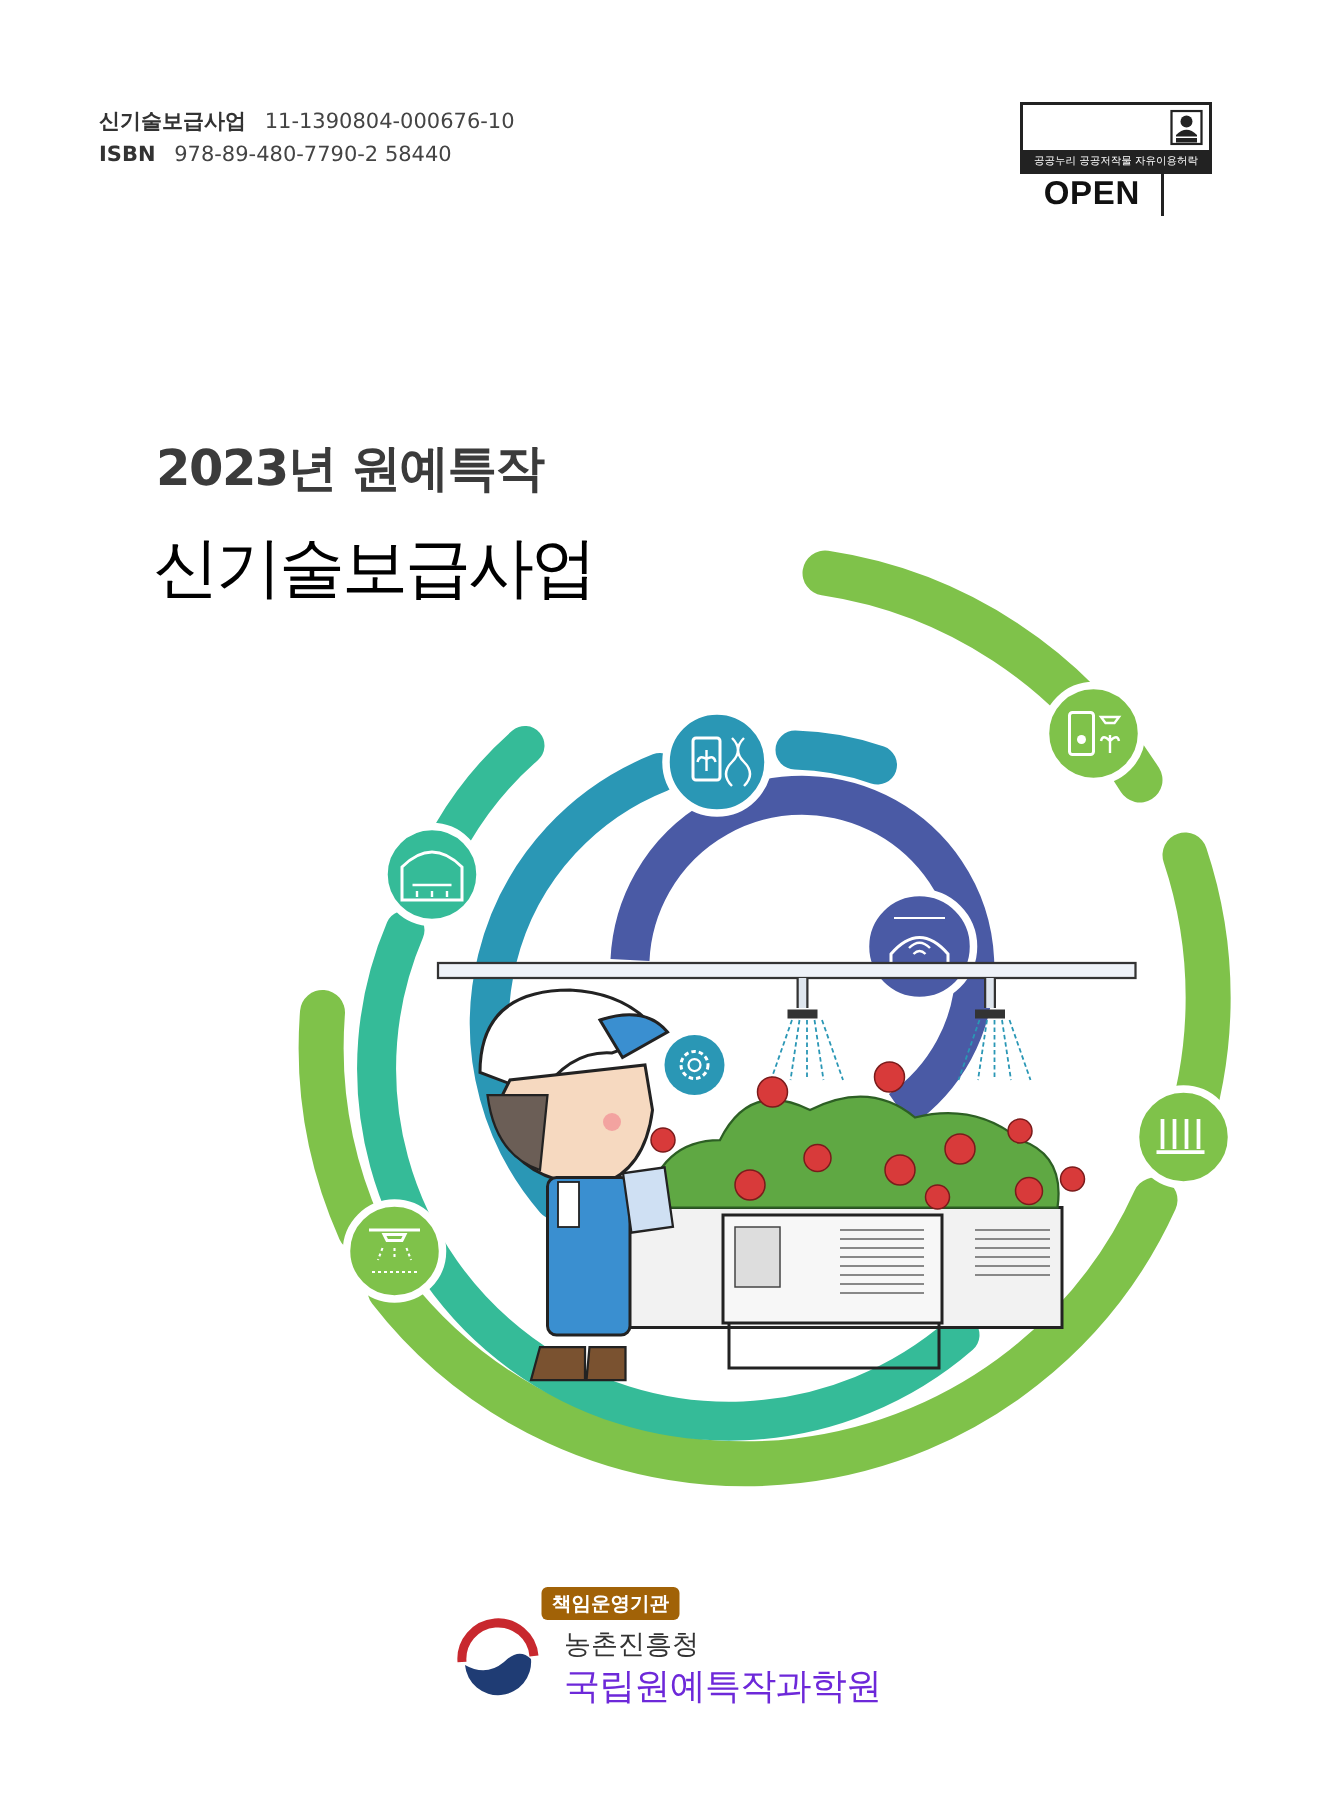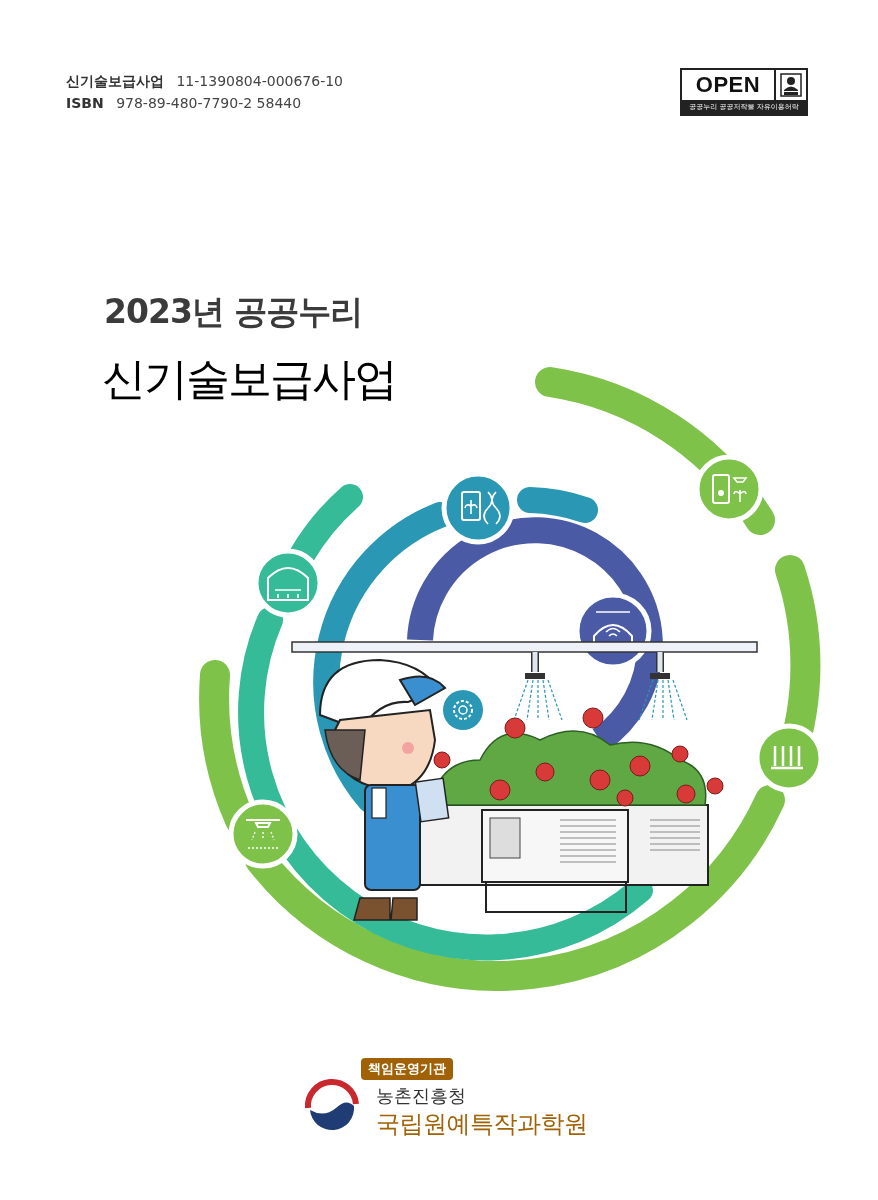--- a/index.html
+++ b/index.html
@@ -5,33 +5,33 @@
   * { box-sizing: border-box; margin: 0; padding: 0; }
   html, body { width: 878px; height: 1200px; background: #ffffff; overflow: hidden; }
   body { position: relative; font-family: "DejaVu Sans", "Liberation Sans", sans-serif; color: #333; }
 
   .pubinfo { position: absolute; left: 66px; top: 70px; font-size: 14px; line-height: 22px; color: #333; }
   .pubinfo .lbl { font-weight: bold; margin-right: 8px; }
   .pubinfo .val { color: #444; }
 
   .open-badge { position: absolute; left: 680px; top: 68px; width: 128px; height: 48px; border: 2px solid #222; background: #fff; }
   .open-badge .top { position: absolute; left: 0; top: 0; width: 124px; height: 30px; display: flex; }
-  .open-badge .word { width: 112px; height: 30px; border-right: 2px solid #222; font-family: "Liberation Sans", sans-serif; font-weight: bold; font-size: 22px; line-height: 30px; text-align: center; color: #111; letter-spacing: 0.5px; }
+  .open-badge .word { width: 112px; height: 30px; border-right: 2px solid #222; font-family: "Liberation Sans", sans-serif; font-weight: bold; font-size: 22px; line-height: 30px; text-align: center; color: #111; letter-spacing: 0.5px; margin-top: 44px; }
   .open-badge .person { width: 36px; height: 30px; display: flex; align-items: center; justify-content: center; }
   .open-badge .bottom { position: absolute; left: 0; bottom: 0; width: 124px; height: 14px; background: #222; color: #fff; font-size: 7px; line-height: 14px; text-align: center; white-space: nowrap; margin-top: 24px; }
 
   .subtitle { position: absolute; left: 104px; top: 290px; font-size: 33px; font-weight: bold; color: #3b3b3b; letter-spacing: -1px; }
   .title { position: absolute; left: 102px; top: 346px; font-size: 44px; font-weight: normal; color: #000000; line-height: 66px; letter-spacing: -2px; }
 
   .art { position: absolute; left: 0; top: 0; width: 878px; height: 1200px; }
 
   .agency { position: absolute; left: 300px; top: 1058px; }
   .agency .badge { position: absolute; left: 61px; top: 0; background: #a16207; color: #fff; font-size: 13px; font-weight: bold; padding: 2px 7px; border-radius: 4px; white-space: nowrap; }
   .agency .name1 { position: absolute; left: 76px; top: 26px; font-size: 18px; color: #333; white-space: nowrap; }
-  .agency .name2 { position: absolute; left: 76px; top: 50px; font-size: 24px; color: #a16207; white-space: nowrap; letter-spacing: -0.5px; }
+  .agency .name2 { position: absolute; left: 76px; top: 50px; font-size: 24px; color: #6d28d9; white-space: nowrap; letter-spacing: -0.5px; }
 </style>
 </head>
 <body>
 
 <div class="pubinfo">
   <div>
     <span class="lbl">신기술보급사업</span>
     <span class="val">11-1390804-000676-10</span>
   </div>
   <div>
@@ -48,21 +48,21 @@
         <rect x="1" y="1" width="20" height="22" fill="#fff" stroke="#222" stroke-width="1.5"></rect>
         <circle cx="11" cy="8" r="4" fill="#222"></circle>
         <path d="M4 17 Q11 10 18 17 L18 18 L4 18 Z" fill="#222"></path>
         <rect x="4" y="19" width="14" height="3" fill="#222"></rect>
       </svg>
     </div>
   </div>
   <div class="bottom">공공누리  공공저작물 자유이용허락</div>
 </div>
 
-<div class="subtitle">2023년 공공누리</div>
+<div class="subtitle">2023년 원예특작</div>
 <div class="title">
   <div>신기술보급사업</div>
 </div>
 
 <svg class="art" viewBox="0 0 878 1200">
   <g fill="none" stroke-linecap="round">
 
     <path d="M 550 382 A 300 300 0 0 1 760 520" stroke="#7fc24a" stroke-width="30"></path>
     <path d="M 790 570 A 300 300 0 0 1 790 760" stroke="#7fc24a" stroke-width="30"></path>
     <path d="M 770 800 A 300 300 0 0 1 260 860" stroke="#7fc24a" stroke-width="30"></path>

